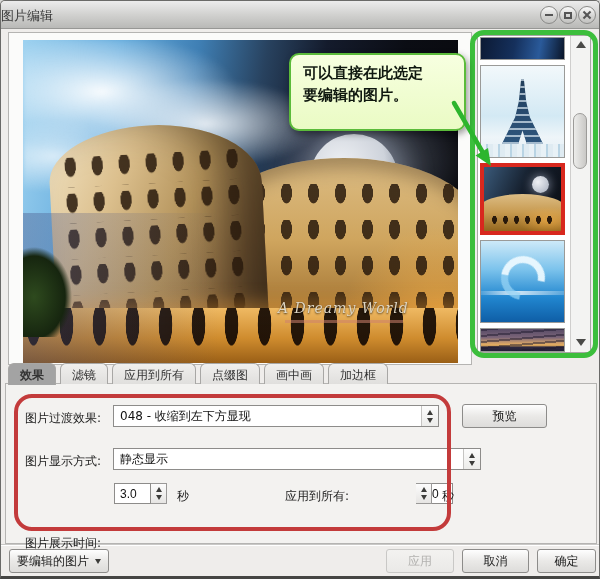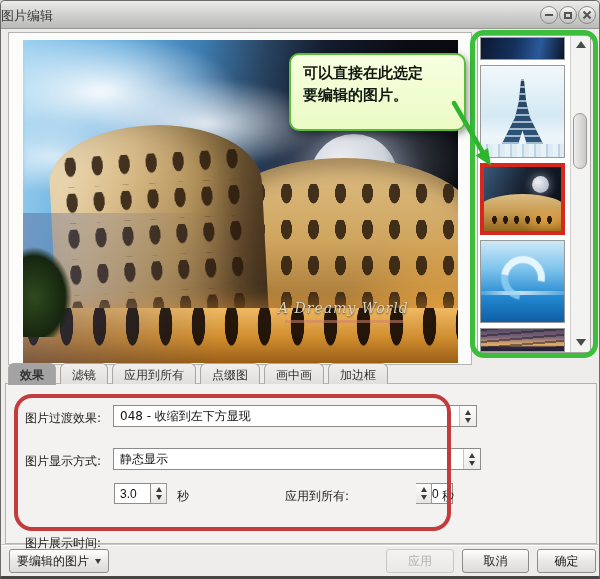--- a/index.html
+++ b/index.html
@@ -256,27 +256,28 @@
     <div class="tab">应用到所有</div>
     <div class="tab">点缀图</div>
     <div class="tab">画中画</div>
     <div class="tab">加边框</div>
   </div>
   <div class="tab-panel"></div>
 
   <div class="red-box"></div>
 
   <div class="flabel" style="left:24px; top:409px;">图片过渡效果:</div>
-  <div class="combo" style="left:112px; top:404px; width:364px;">
+  <div class="combo" style="left:112px; top:404px; width:326px;">
     <span>048 - 收缩到左下方显现</span>
     <span class="spin-zone">
       <i class="tri-up"></i>
       <i class="tri-down"></i>
     </span>
   </div>
+  <div class="btn" style="left:461px; top:403px; width:85px;">预览</div>
 
   <div class="flabel" style="left:24px; top:452px;">图片显示方式:</div>
   <div class="combo" style="left:112px; top:447px; width:368px;">
     <span>静态显示</span>
     <span class="spin-zone">
       <i class="tri-up"></i>
       <i class="tri-down"></i>
     </span>
   </div>
 

